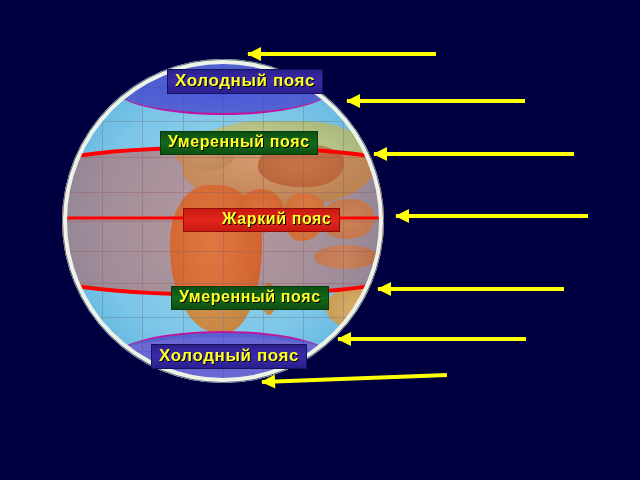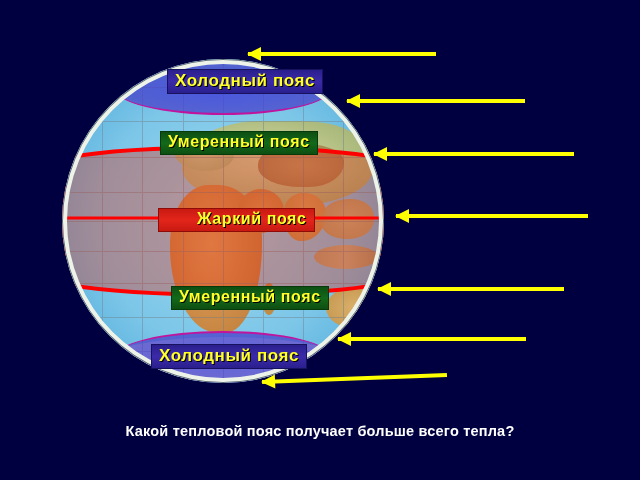--- a/index.html
+++ b/index.html
@@ -219,21 +219,21 @@
       </div>
       <div class="rim"></div>
       <div class="rim2"></div>
     </div>
   </div>
 
   <div class="zlabel lb-cold" style="left:167px;top:69px;">Холодный  пояс</div>
 
   <div class="zlabel lb-temp" style="left:160px;top:131px;">Умеренный  пояс</div>
 
-  <div class="zlabel lb-hot" style="left:158px;top:208px;padding-left:38px;">Жаркий пояс</div>
+  <div class="zlabel lb-hot" style="left:183px;top:208px;padding-left:38px;">Жаркий пояс</div>
 
   <div class="zlabel lb-temp" style="left:171px;top:286px;">Умеренный  пояс</div>
 
   <div class="zlabel lb-cold" style="left:151px;top:344px;">Холодный  пояс</div>
 
   <div class="arrow" style="left:248px;top:52px;">
     <div class="head"></div>
     <div class="shaft" style="width:188px;"></div>
   </div>
 
@@ -260,15 +260,14 @@
   <div class="arrow" style="left:338px;top:337px;">
     <div class="head"></div>
     <div class="shaft" style="width:188px;"></div>
   </div>
 
   <div class="arrow" style="left:262px;top:380px;transform:rotate(-2.2deg);transform-origin:0 50%;">
     <div class="head"></div>
     <div class="shaft" style="width:185px;"></div>
   </div>
 
-  <div class="caption" style="top:423px;">Какой тепловой пояс получает больше всего тепла?</div>
 
 </div>
 
 </body></html>

